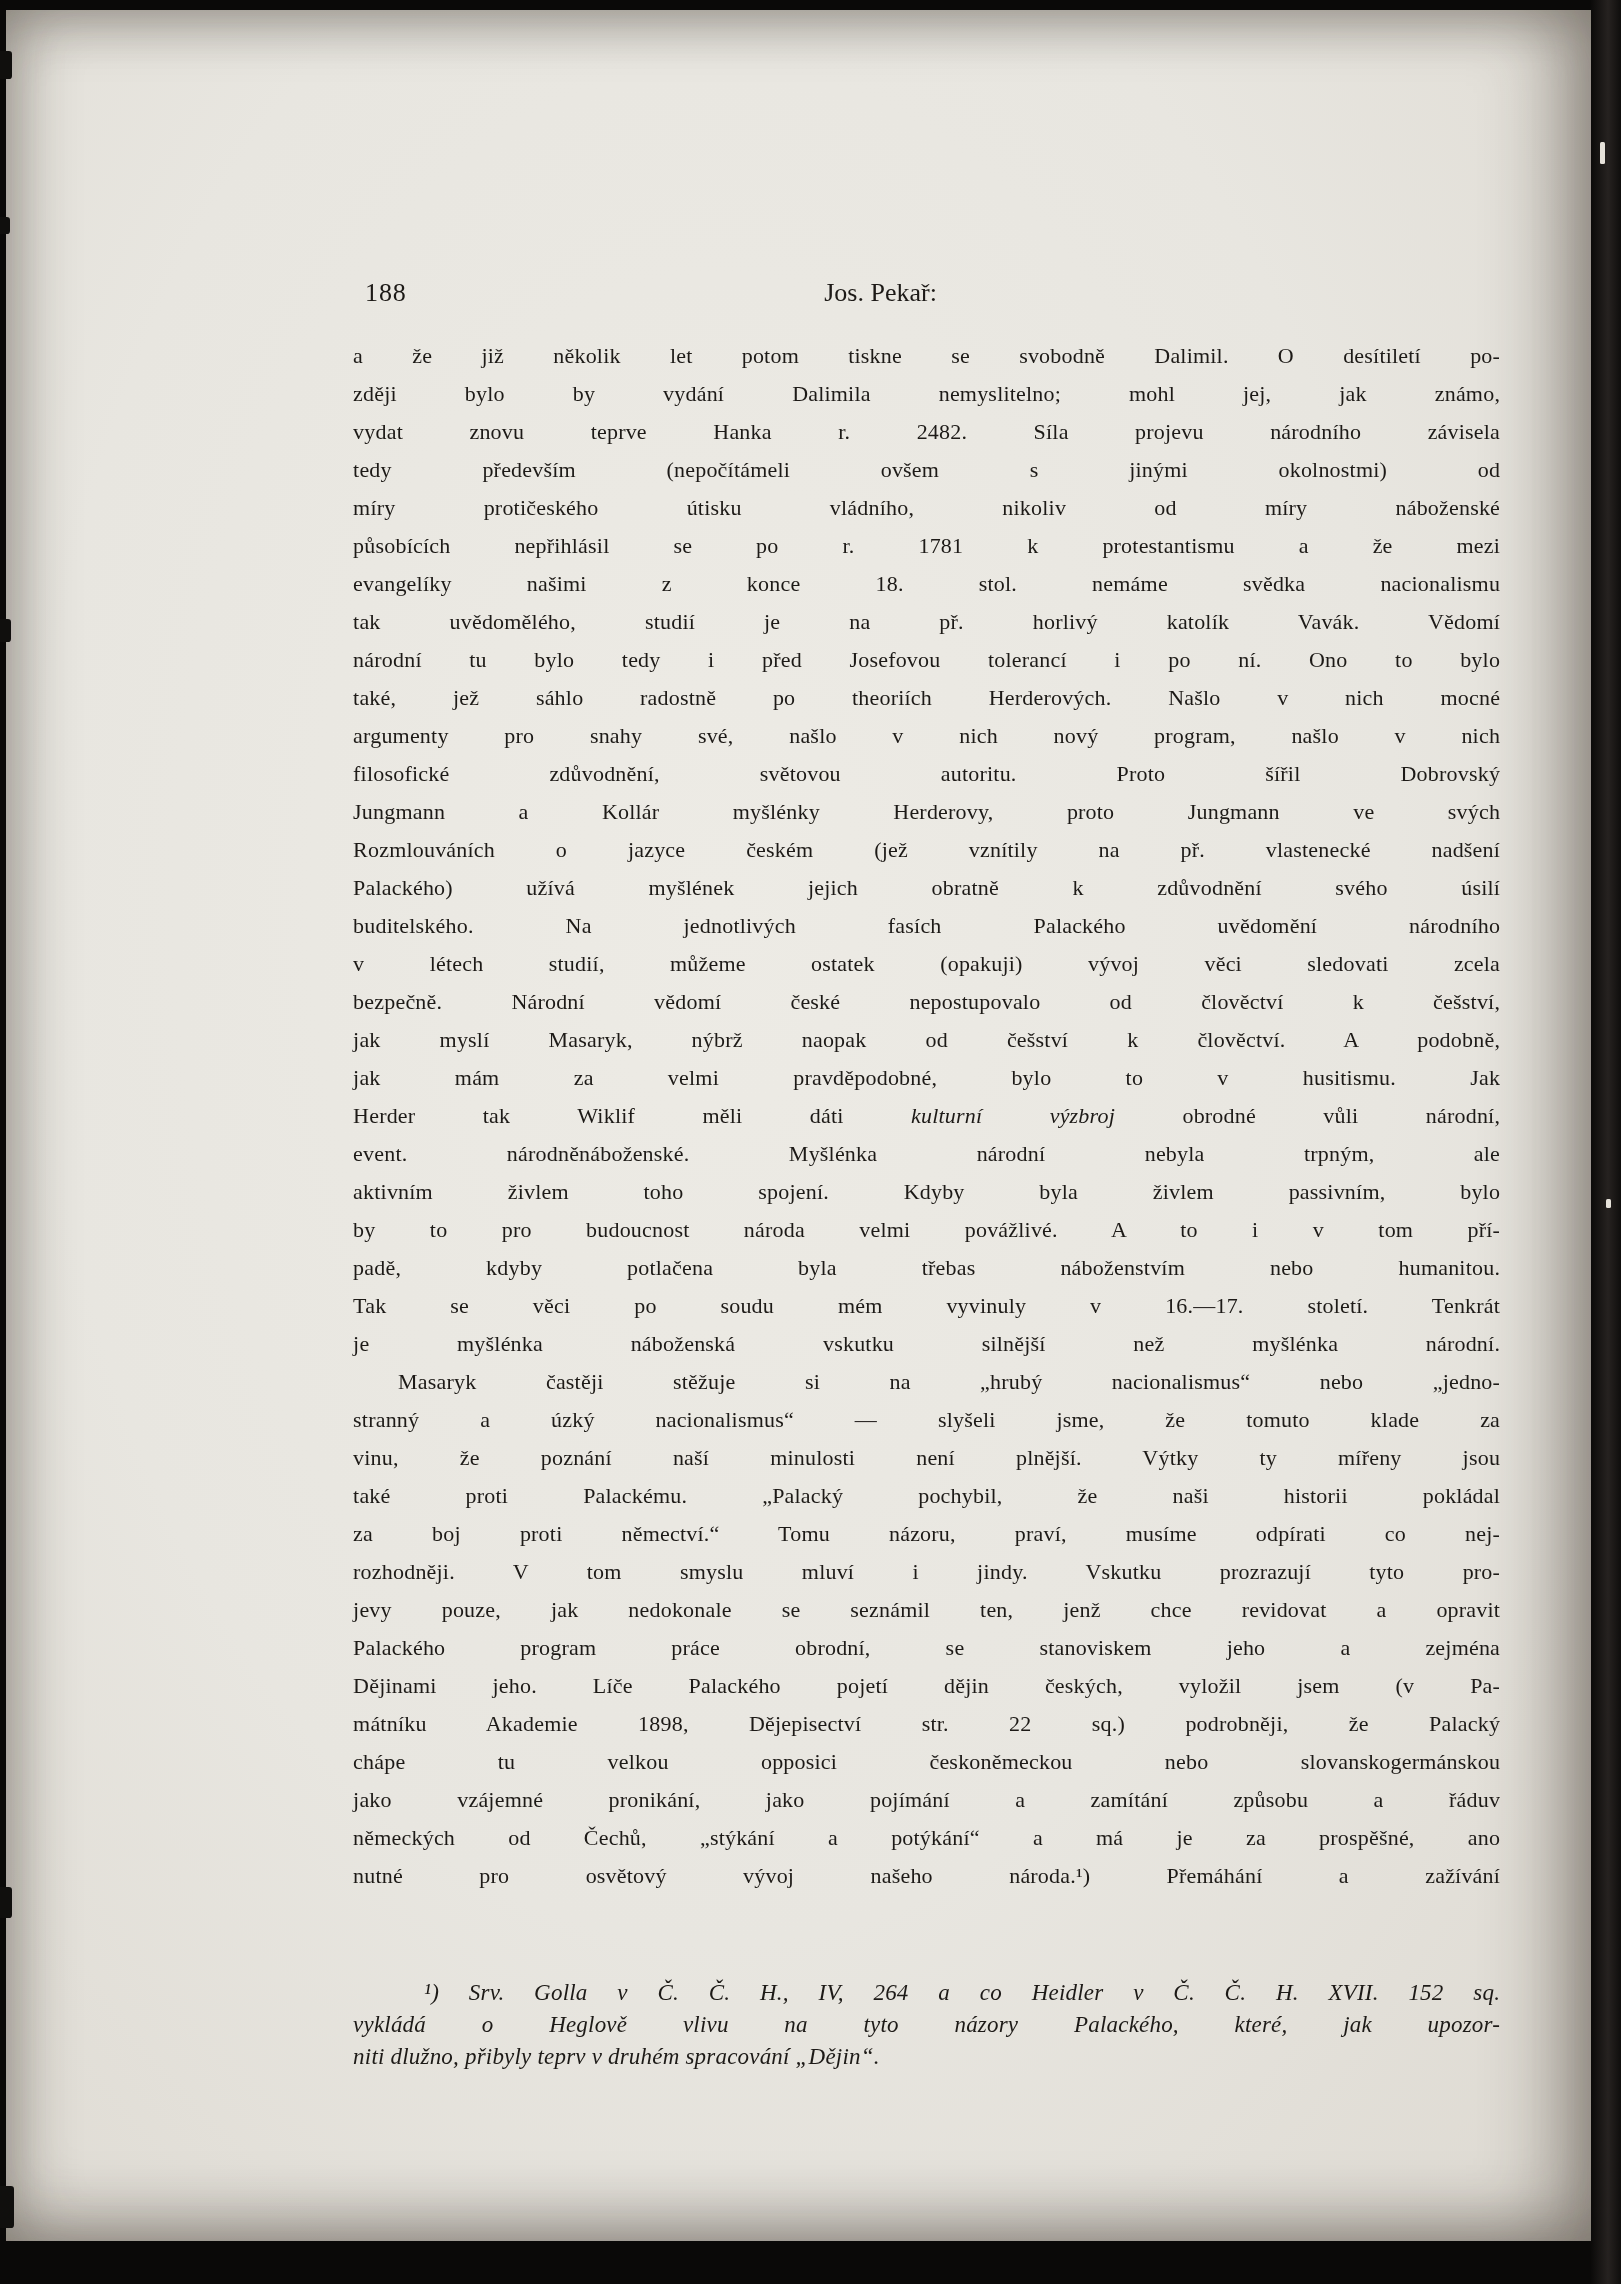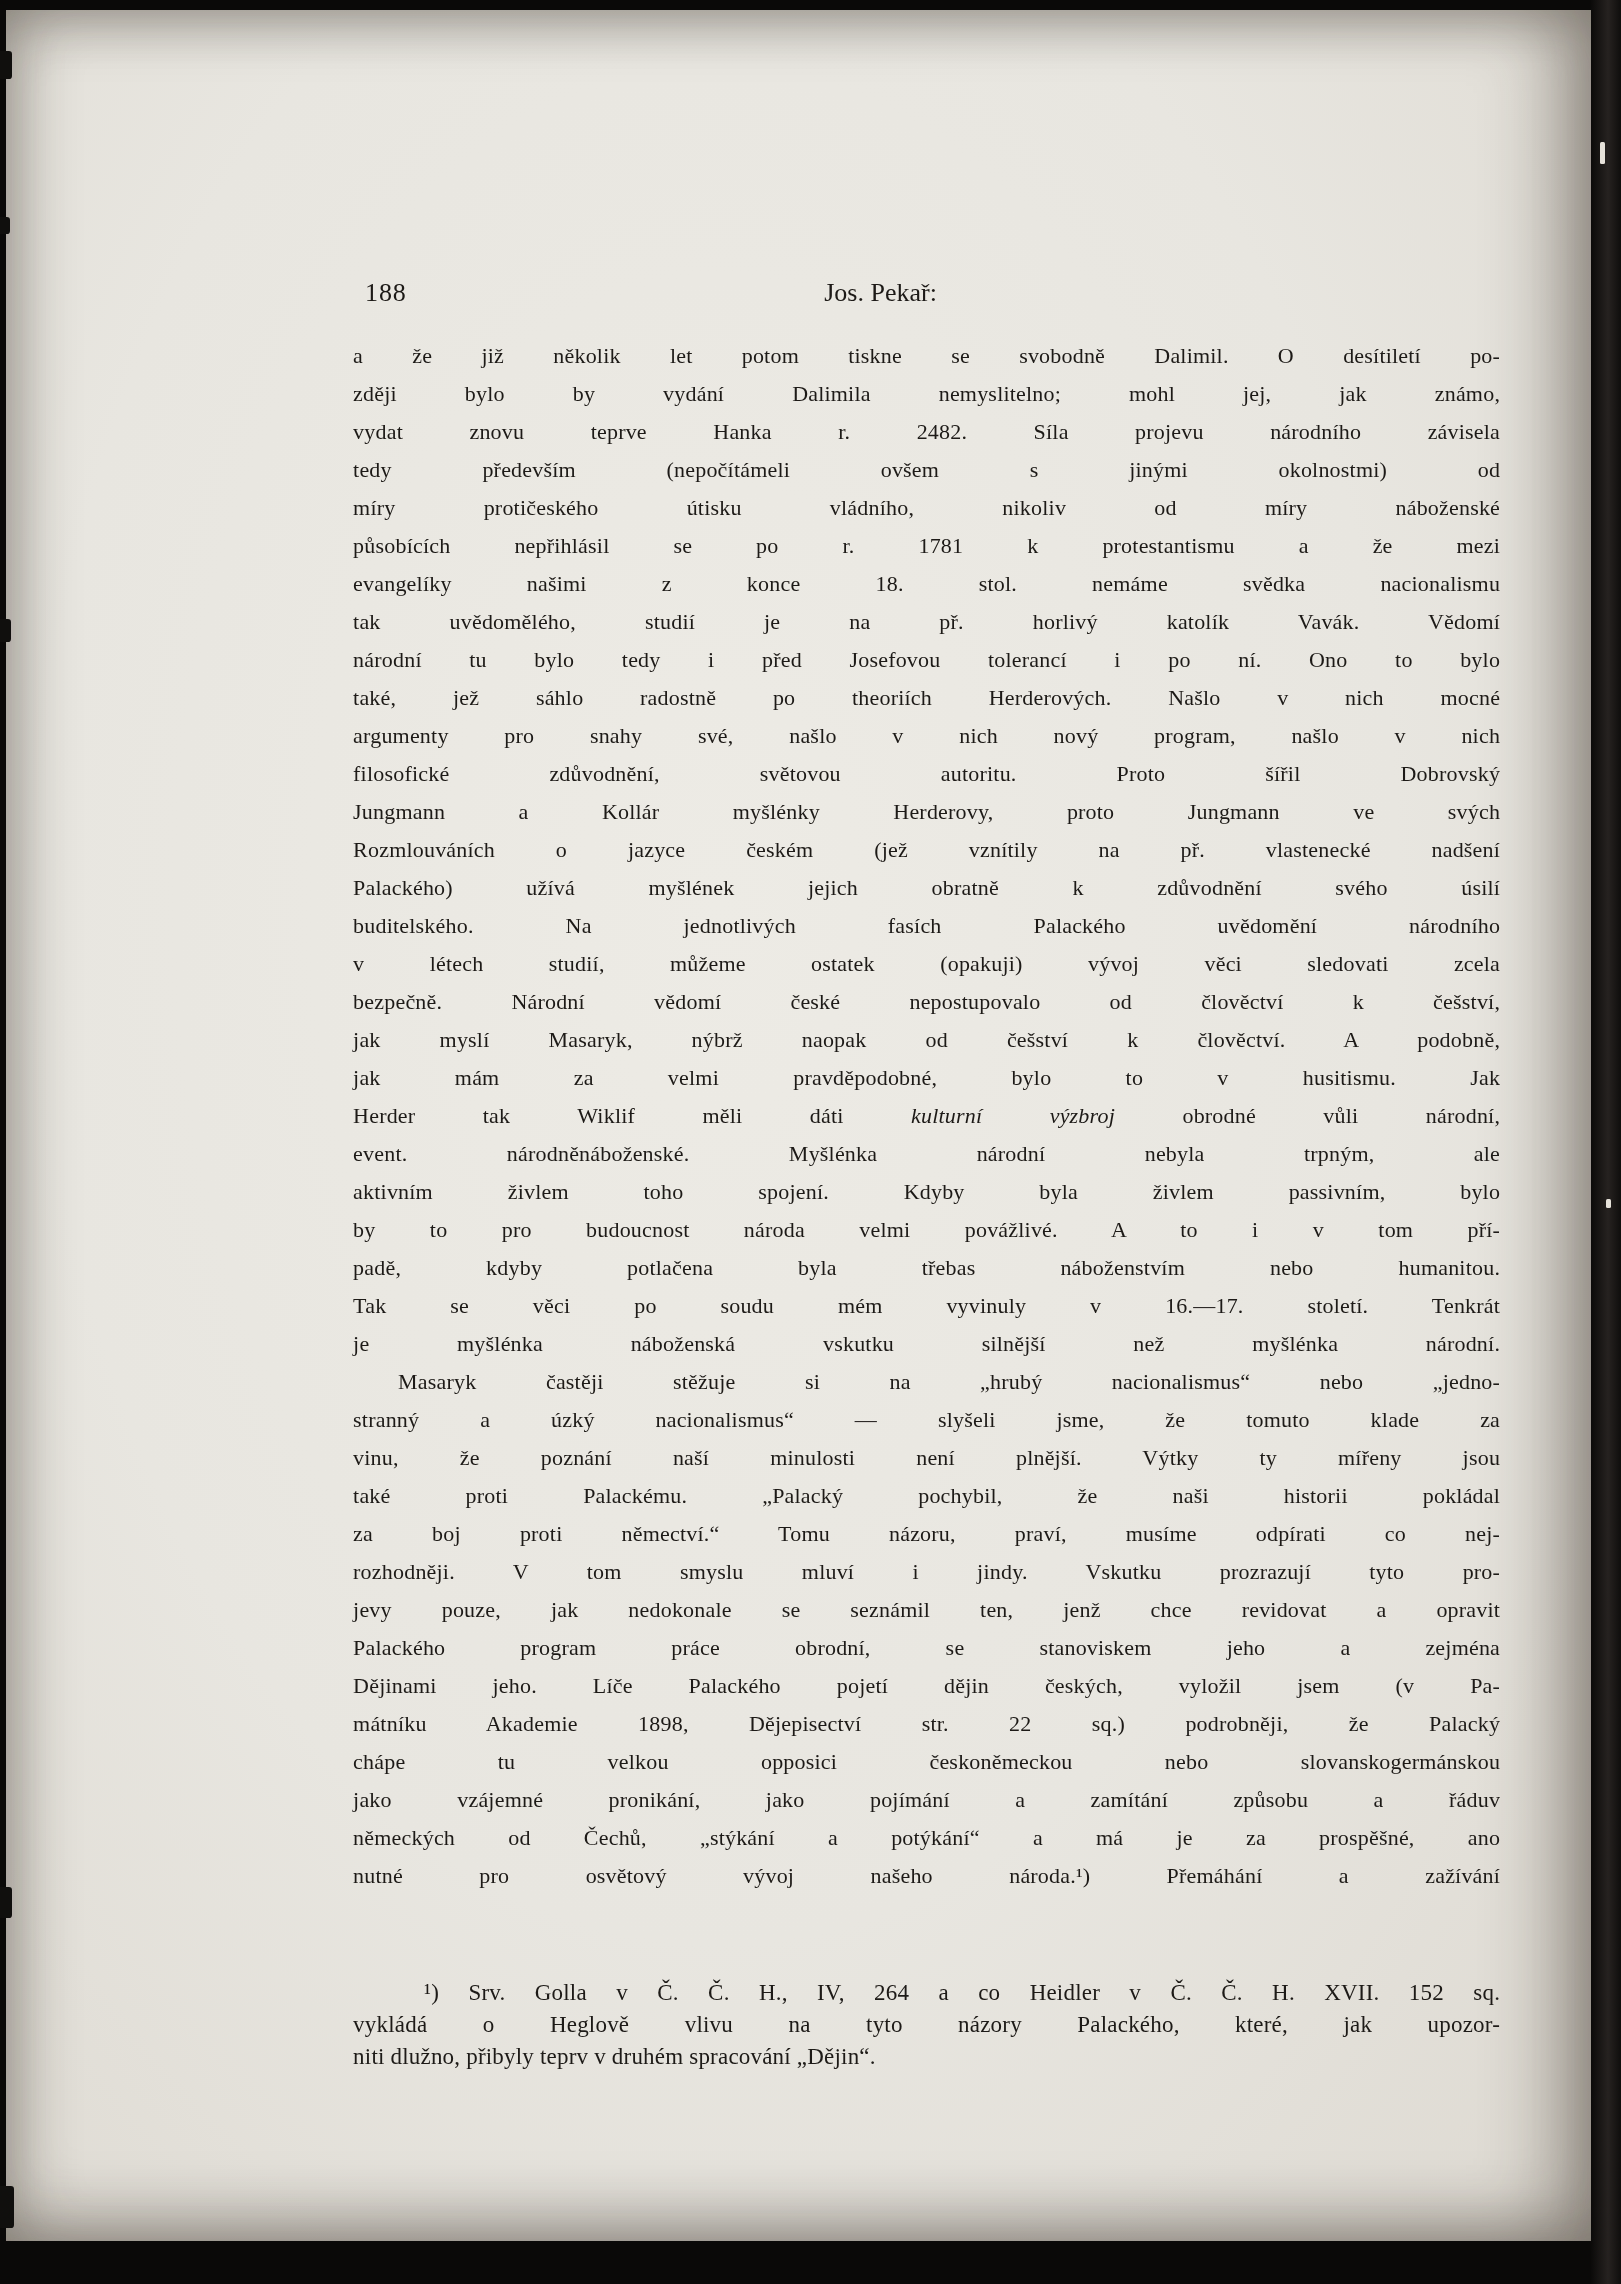--- a/index.html
+++ b/index.html
@@ -55,20 +55,21 @@
     position: absolute;
     left: 347px; top: 327px; width: 1147px;
     font-size: 22px; line-height: 38px;
     letter-spacing: 0.2px;
   }
   .footnote {
     position: absolute;
     left: 347px; top: 1967px; width: 1147px;
     font-size: 23px; line-height: 32px;
     letter-spacing: 0.2px;
+    font-style: italic;
   }
   .line { text-align: justify; text-align-last: justify; }
   .line.no-just { text-align-last: left; }
   .line.indent { text-indent: 45px; }
   .footnote .line.indent { text-indent: 71px; }
   .line i { font-style: italic; }
 </style>
 </head>
 <body>
 

